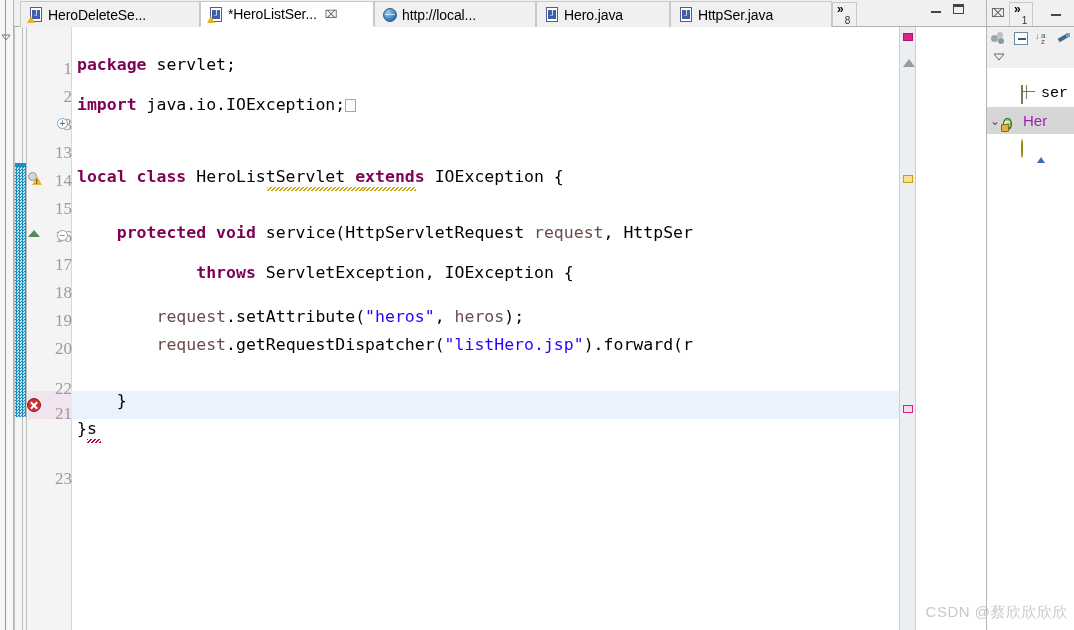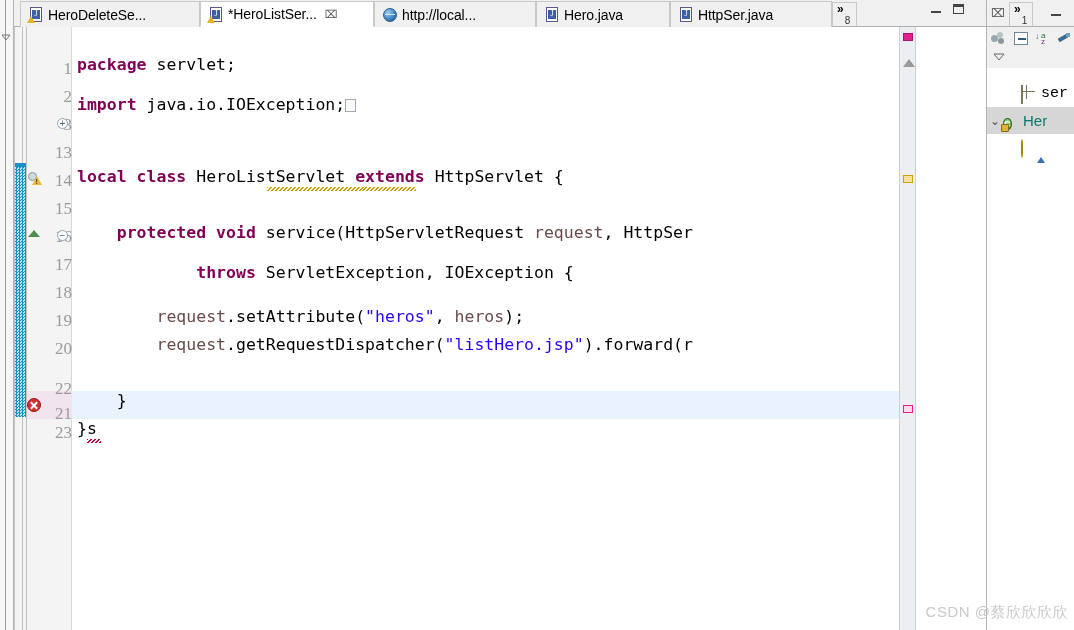--- a/index.html
+++ b/index.html
@@ -260,37 +260,37 @@
       <div class="line" style="top:308px;">
           <span class="lnum" style="left:25px;">20</span>
         </div>
       <div class="line" style="top:336px;">
           <span class="lnum" style="left:25px;margin-top:37px;">21</span>
         </div>
       <div class="line" style="top:348px;">
           <span class="lnum" style="left:25px;">22</span>
         </div>
       <div class="line" style="top:392px;">
-          <span class="lnum" style="left:25px;">23</span>
+          <span class="lnum" style="left:25px;margin-top:46px;">23</span>
         </div>
 
       <div class="g-fold" style="left:42px;top:91px;">+</div>
       <div class="g-warnbulb" style="left:13px;top:145px;">
         <span class="bulb"></span>
           <span class="tri"></span>
       </div>
       <div class="g-uptri" style="left:13px;top:203px;"></div>
       <div class="g-fold" style="left:42px;top:203px;">−</div>
       <div class="g-err" style="left:12px;top:371px;"></div>
 
       <div class="code" style="top:28px;"><span class="kw">package</span><span> servlet;</span></div>
 
       <div class="code" style="top:68px;"><span class="kw">import</span><span> java.io.IOException;</span><span class="fold-box"></span></div>
 
-      <div class="code" style="top:140px;"><span class="kw">local</span> <span class="kw">class</span> <span class="cls-warn">HeroListServlet</span> <span class="kw">extends</span> <span>HttpServlet {</span></div>
+      <div class="code" style="top:140px;"><span class="kw">local</span> <span class="kw">class</span> <span class="cls-warn">HeroListServlet</span> <span class="kw">extends</span> <span>IOException {</span></div>
       <div class="sq-warn" style="left:252px;top:160px;width:149px;"></div>
 
       <div class="code" style="top:196px;">    <span class="kw">protected</span> <span class="kw">void</span> <span>service(HttpServletRequest </span><span class="param">request</span><span>, HttpSer</span></div>
 
       <div class="code" style="top:236px;">            <span class="kw">throws</span><span> ServletException, IOException {</span></div>
 
 
       <div class="code" style="top:280px;">        <span class="param">request</span><span>.setAttribute(</span><span class="str">"heros"</span><span>, </span><span class="param">heros</span><span>);</span></div>
 
       <div class="code" style="top:308px;">        <span class="param">request</span><span>.getRequestDispatcher(</span><span class="str">"listHero.jsp"</span><span>).forward(r</span></div>
@@ -348,21 +348,21 @@
 
     <div class="out-body">
       <div class="out-row" style="top:12px;padding-left:18px;font-family:Liberation Mono, monospace;">
         <span class="twisty"></span>
         <span class="oicon"><span class="ic-package"></span></span>
         <span class="olabel">ser</span>
       </div>
       <div class="out-row selected" style="top:39px;">
         <span class="twisty">⌄</span>
         <span class="oicon"><span class="ic-class">C<span class="lock"></span></span></span>
-        <span class="olabel" style="color:#0f766e;">Her</span>
+        <span class="olabel" style="color:#a21caf;">Her</span>
       </div>
       <div class="out-row" style="top:66px;padding-left:34px;">
         <span class="oicon" style="flex:0 0 12px;width:12px;"><span class="ic-method"></span></span>
         <span class="oicon" style="flex:0 0 10px;width:10px;margin-right:2px;"><span class="ic-uptri"></span></span>
         <span class="olabel"></span>
       </div>
     </div>
   </div>
 
   <div class="watermark">CSDN @蔡欣欣欣欣</div>

